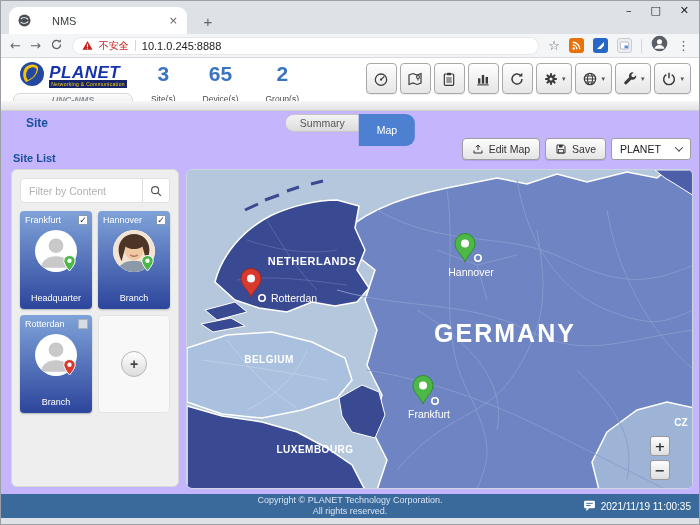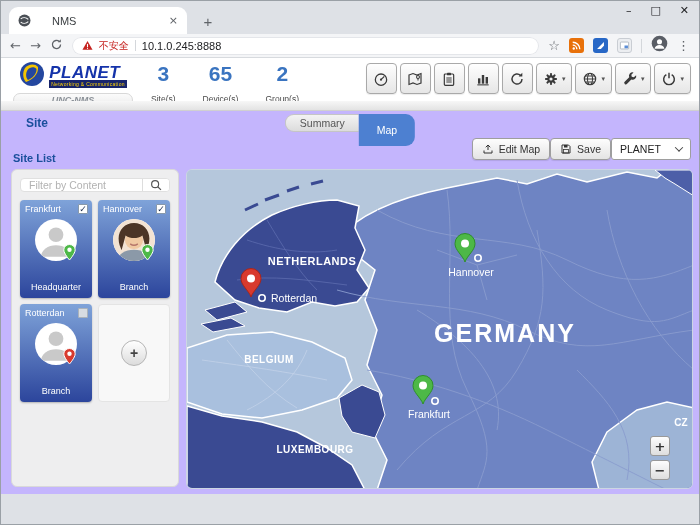--- a/index.html
+++ b/index.html
@@ -46,29 +46,29 @@
   .caret { font-family:"DejaVu Sans",sans-serif; font-size:7px; color:#555; }
 
   .strip { position:absolute; top:100px; left:0; right:0; height:10px; background:linear-gradient(#f7f7f7,#e3e3e3); border-bottom:1px solid #d0d0d0; }
 
   
   .content { position:absolute; top:110px; left:0; right:0; height:383px; background:#c4b5fd; }
   .page-title { position:absolute; left:25px; top:5px; font-size:12px; font-weight:bold; color:#1a4f9c; }
   .seg { position:absolute; left:50%; transform:translateX(-50%); top:3px; display:flex; height:18px; }
   .seg-summary { background:linear-gradient(#f3f3f3,#dcdcdc); border:1px solid #c5c5c5; border-right:none; border-radius:9px 0 0 9px; color:#555; font-size:10.5px; display:flex; align-items:center; padding:0 14px; }
   .seg-map { background:#4d80d1; border-radius:0 9px 9px 0; color:#fff; font-size:10.5px; display:flex; align-items:center; padding:16px 18px; }
-  .map-actions { position:absolute; right:8px; top:27px; display:flex; align-items:flex-end; }
+  .map-actions { position:absolute; right:8px; top:27px; display:flex; gap:5px; align-items:flex-end; }
   .act-btn { height:22px; background:linear-gradient(#fdfdfd,#e4e4e4); border:1px solid #9e9e9e; border-radius:4px; display:flex; align-items:center; gap:5px; padding:0 9px; font-size:10.5px; color:#333; box-shadow:0 1px 1px rgba(0,0,0,.1); }
   .map-select { height:22px; width:80px; background:#fff; border:1px solid #9e9e9e; border-radius:3px; display:flex; align-items:center; justify-content:space-between; padding:0 8px; font-size:10.5px; color:#222; }
   .chev { width:6px; height:6px; border-right:1.6px solid #444; border-bottom:1.6px solid #444; transform:rotate(45deg) translate(-1px,-1px); }
   .section-title { position:absolute; left:12px; top:41px; font-size:11px; font-weight:bold; color:#1a4f9c; }
 
   
   .site-panel { position:absolute; left:10px; top:58px; width:168px; height:318px; background:#eeeeef; border:1px solid #d9d9d9; border-radius:6px; padding:8px; }
-  .filter { display:flex; height:14px; background:#fff; border-radius:4px; overflow:hidden; border:1px solid #e0e0e0; }
+  .filter { display:flex; height:25px; background:#fff; border-radius:4px; overflow:hidden; border:1px solid #e0e0e0; }
   .filter input { flex:1; min-width:0; border:0; outline:0; padding:0 8px; font-size:10.5px; color:#444; font-family:inherit; background:transparent; }
   .filter input::placeholder { color:#b2b2b2; }
   .filter-btn { width:27px; border-left:1px solid #ddd; display:flex; align-items:center; justify-content:center; background:#fff; }
   .cards { display:grid; grid-template-columns:1fr 1fr; gap:6px; margin-top:8px; }
   .card { height:98px; border-radius:4px; background:linear-gradient(180deg,#7fa3d9,#2c459c); position:relative; box-shadow:0 1px 2px rgba(0,0,0,.25); }
   .card-title { position:absolute; top:4px; left:5px; font-size:9px; color:#fff; }
   .cbx { position:absolute; top:4px; right:4px; width:10px; height:10px; background:#fff; border:1px solid #8899aa; border-radius:1px; font-size:9px; line-height:9px; text-align:center; color:#223355; font-family:"DejaVu Sans",sans-serif; }
   .cbx.off { background:#d7dce2; border-color:#aab2bb; }
   .avatar { position:absolute; top:19px; left:50%; transform:translateX(-50%); width:42px; height:42px; border-radius:50%; background:#fff; overflow:hidden; }
   .avatar svg { display:block; width:100%; height:100%; }
@@ -454,14 +454,28 @@
         </g>
       </svg>
 
       <div class="zoom-ctrl">
         <div class="zoom-btn">+</div>
         <div class="zoom-btn">−</div>
       </div>
     </div>
   </div>
 
+  <div class="footer">
+    <div>Copyright © PLANET Technology Corporation.</div>
+    <div>All rights reserved.</div>
+    <div class="footer-time">
+      <span>
+        <svg width="13" height="13" viewBox="0 0 24 24">
+            <rect x="2" y="3" width="20" height="14" rx="2" fill="#fff"></rect>
+            <path d="M6 17v5l6-5z" fill="#fff"></path>
+            <path d="M6 8h12M6 12h8" stroke="#3a6a9c" stroke-width="1.8"></path>
+          </svg>
+      </span>
+      <span>2021/11/19 11:00:35</span>
+    </div>
+  </div>
 
 </div>
 
 </body></html>

